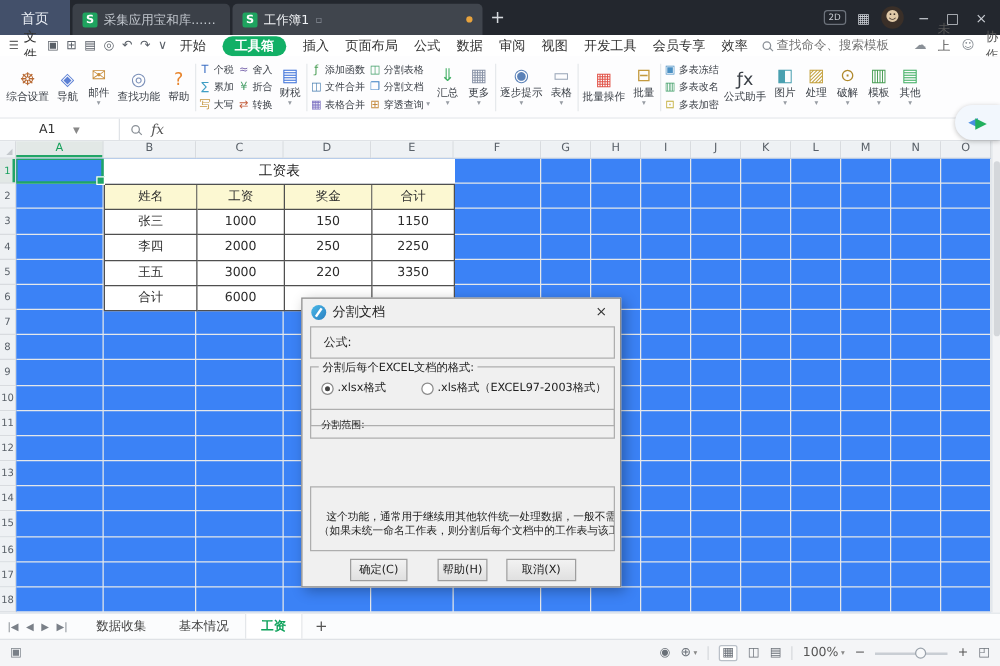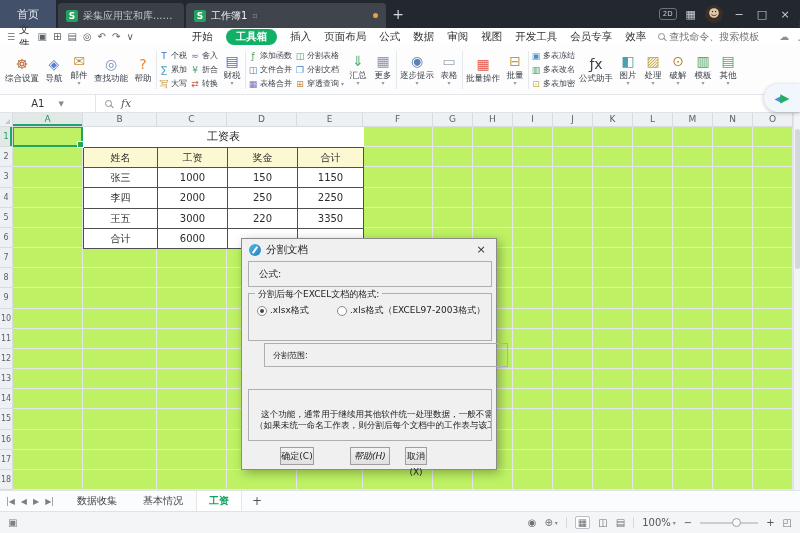--- a/index.html
+++ b/index.html
@@ -17,21 +17,21 @@
   .newtab { color:#d6dade; font-size:14px; width:24px; display:flex; align-items:center; justify-content:center; }
   .tb-right { margin-left:auto; display:flex; align-items:center; gap:9px; padding-right:8px; }
   .tb-icon { color:#c9cdd3; font-size:11px; }
   .panel-badge { border:1px solid #6c727b; border-radius:3px; color:#c9cdd3; font-size:7px; padding:1px 3px; }
   .avatar { width:18px; height:18px; border-radius:50%; background:#3a2f28; color:#e0c9a8; font-size:11px; line-height:17px; text-align:center; }
   .winctl { font-size:11px; color:#c9cdd3; width:14px; text-align:center; }
   
   .menubar { position:absolute; top:28px; left:0; width:800px; height:17px; background:#fff; display:flex; align-items:center; font-size:10.5px; color:#333; }
   .file-area { display:flex; align-items:center; gap:4px; padding:0 8px 0 7px; }
   .qat { display:flex; align-items:center; gap:6px; color:#5a6068; font-size:10px; padding-right:10px; }
-  .menu-items { display:flex; align-items:center; gap:13px;margin-left:48px; }
+  .menu-items { display:flex; align-items:center; gap:13px; }
   .menu-item { white-space:nowrap; }
   .menu-item.active { background:#12b066; color:#fff; border-radius:9px; padding:1px 10px; font-weight:bold; }
   .searchbox { display:flex; align-items:center; gap:4px; margin-left:12px; }
   .mag { width:7px; height:7px; border:1px solid #8a9097; border-radius:50%; position:relative; flex:none; }
   .mag::after { content:''; position:absolute; width:4px; height:1px; background:#8a9097; transform:rotate(45deg); right:-3px; bottom:-1px; }
   .searchbox input { border:none; outline:none; font-size:10px; color:#555; width:110px; background:transparent; font-family:inherit; }
   .mb-right { margin-left:auto; display:flex; align-items:center; gap:9px; padding-right:6px; font-size:10px; color:#555; }
   .mb-gray { color:#8a9097; }
   
   .ribbon { position:absolute; top:45px; left:0; width:800px; height:50px; background:#fdfdfe; border-bottom:1px solid #e3e6ea; display:flex; align-items:center; padding:2px 2px; white-space:nowrap; overflow:hidden; }
@@ -54,21 +54,21 @@
   .fx { font-style:italic; font-size:11px; color:#555; font-family:"DejaVu Serif","Liberation Serif",serif; }
   
   .corner { position:absolute; top:113px; left:0; width:13px; height:14px; background:#eef1f4; border-right:1px solid #d8dbdf; border-bottom:1px solid #d8dbdf; }
   .corner::after { content:''; position:absolute; right:2px; bottom:2px; border-left:5px solid transparent; border-bottom:5px solid #c3c7cc; }
   .colheaders { position:absolute; top:113px; left:13px; width:780px; height:14px; display:flex; }
   .colh { height:14px; border-right:1px solid #d8dbdf; border-bottom:1px solid #d8dbdf; background:#eef1f4; font-size:9px; color:#596068; text-align:center; line-height:13px; flex:none; }
   .colh.sel { background:#e2e8e6; color:#16a05c; box-shadow:inset 0 -2px 0 #21a567; }
   .rowheaders { position:absolute; top:127px; left:0; width:13px; height:363px; display:flex; flex-direction:column; }
   .rowh { flex:1; border-right:1px solid #d8dbdf; border-bottom:1px solid #d8dbdf; background:#eef1f4; font-size:8px; color:#596068; text-align:center; display:flex; align-items:center; justify-content:center; }
   .rowh.sel { background:#e2e8e6; color:#16a05c; box-shadow:inset -2px 0 0 #21a567; }
-  .cells { position:absolute; top:127px; left:13px; width:780px; height:363px; background:#bef264; overflow:hidden; }
+  .cells { position:absolute; top:127px; left:13px; width:780px; height:363px; background:#3b82f6; overflow:hidden; }
   .vcols { position:absolute; inset:0; display:flex; }
   .vcol { height:100%; border-right:1px solid #e4e7ea; flex:none; }
   .hrows { position:absolute; inset:0; display:flex; flex-direction:column; }
   .hrow { flex:1; border-bottom:1px solid #e4e7ea; }
   .table-wrap { position:absolute; left:70px; top:0; width:281px; z-index:2; }
   .tbl-title { height:20.17px; line-height:20px; text-align:center; font-size:11px; color:#222; background:#fff; }
   .tbl { display:grid; grid-template-columns:74px 70px 70px 66px; border-top:1px solid #4f4f4f; border-left:1px solid #4f4f4f; background:#fff; }
   .tcell { height:20.17px; line-height:19px; border-right:1px solid #4f4f4f; border-bottom:1px solid #4f4f4f; font-size:10px; color:#2c2c2c; text-align:center; overflow:hidden; }
   .tcell.th { background:#fcf8d2; }
   .selection { position:absolute; left:-1px; top:-1px; width:71px; height:21px; border:2px solid #1fa567; z-index:4; }
@@ -100,21 +100,21 @@
   .dlg-title { height:21px; display:flex; align-items:center; gap:5px; padding:0 7px; font-size:10.5px; }
   .dlg-ico { width:12px; height:12px; border-radius:50%; background:linear-gradient(135deg,#49b8e8,#2a7fc0); position:relative; flex:none; }
   .dlg-ico::after { content:''; position:absolute; left:5px; top:2px; width:2px; height:8px; background:#fff; transform:rotate(35deg); }
   .dlg-close { margin-left:auto; width:16px; text-align:center; font-size:11px; color:#333; }
   .dbox { position:absolute; left:6px; width:244px; border:1px solid #aeaeae; }
   .dbox1 { top:22px; height:26px; display:flex; align-items:center; padding-left:10px; }
   .dbox2 { top:54px; height:48px; }
   .dbox2 .legend { position:absolute; top:-6px; left:6px; background:#f0f0f0; padding:0 3px; font-size:9px; }
   .frow { display:flex; align-items:center; padding-left:8px; white-space:nowrap; }
   .frow1 { margin-top:10px; } .frow2 { margin-top:7px; }
-  .dbox3 { top:104px; height:24px; display:flex; align-items:center; padding-left:8px; font-size:8px; gap:5px; white-space:nowrap;margin-left:16px; }
+  .dbox3 { top:88px; height:24px; display:flex; align-items:center; padding-left:8px; font-size:8px; gap:5px; white-space:nowrap; }
   .ropt { display:flex; align-items:center; white-space:nowrap; }
   .rb { width:10px; height:10px; border:1px solid #8a8a8a; border-radius:50%; background:#fff; display:inline-block; position:relative; margin-right:3px; flex:none; }
   .rb.on::after { content:''; position:absolute; inset:2px; background:#444; border-radius:50%; }
   .cbrow { position:absolute; left:12px; top:135px; display:flex; align-items:center; white-space:nowrap; }
   .cb { width:10px; height:10px; border:1px solid #707070; background:#fff; margin-right:4px; flex:none; }
   .infobox { position:absolute; left:6px; top:150px; width:244px; height:52px; border:1px solid #aeaeae; padding:19px 4px 0 6px; font-size:8.6px; line-height:11px; color:#222; white-space:nowrap; overflow:hidden; }
   .dbtn { position:absolute; top:208px; height:18px; background:linear-gradient(#f2f2f2,#e0e0e0); border:1px solid #9e9e9e; font-size:9px; color:#222; text-align:center; line-height:16px; }
   .pdf-link { color:#3240c8; text-decoration:underline; font-size:8px; margin-left:4px; letter-spacing:-0.3px; }
   .w88 { width:88px; } .w80 { width:80px; }
   .lab-form { width:48px; flex:none; }
@@ -548,17 +548,17 @@
       </div>
   </div>
   <div class="dbox dbox3">
     <span>分割范围:</span>
   </div>
   <div class="infobox">
     <div style="padding-left:6px;">这个功能，通常用于继续用其他软件统一处理数据，一般不需要。</div>
     <div>（如果未统一命名工作表，则分割后每个文档中的工作表与该工作簿同名）.</div>
   </div>
   <div>
-      <div class="dbtn" style="left: 38px; width: 34px;">确定(C)</div>
-      <div class="dbtn" style="left: 108px; width: 40px; font-style: italic;">帮助(H)</div>
-      <div class="dbtn" style="left: 163px; width: 22px;">取消(X)</div>
+      <div class="dbtn" style="left: 38px; width: 46px;">确定(C)</div>
+      <div class="dbtn" style="left: 108px; width: 40px;">帮助(H)</div>
+      <div class="dbtn" style="left: 163px; width: 56px;">取消(X)</div>
     </div>
 </div>
 
 </body></html>

